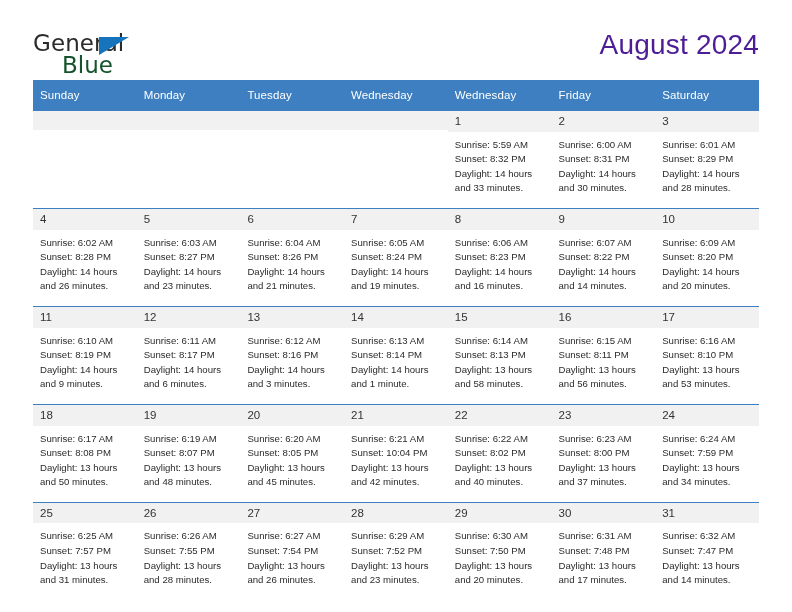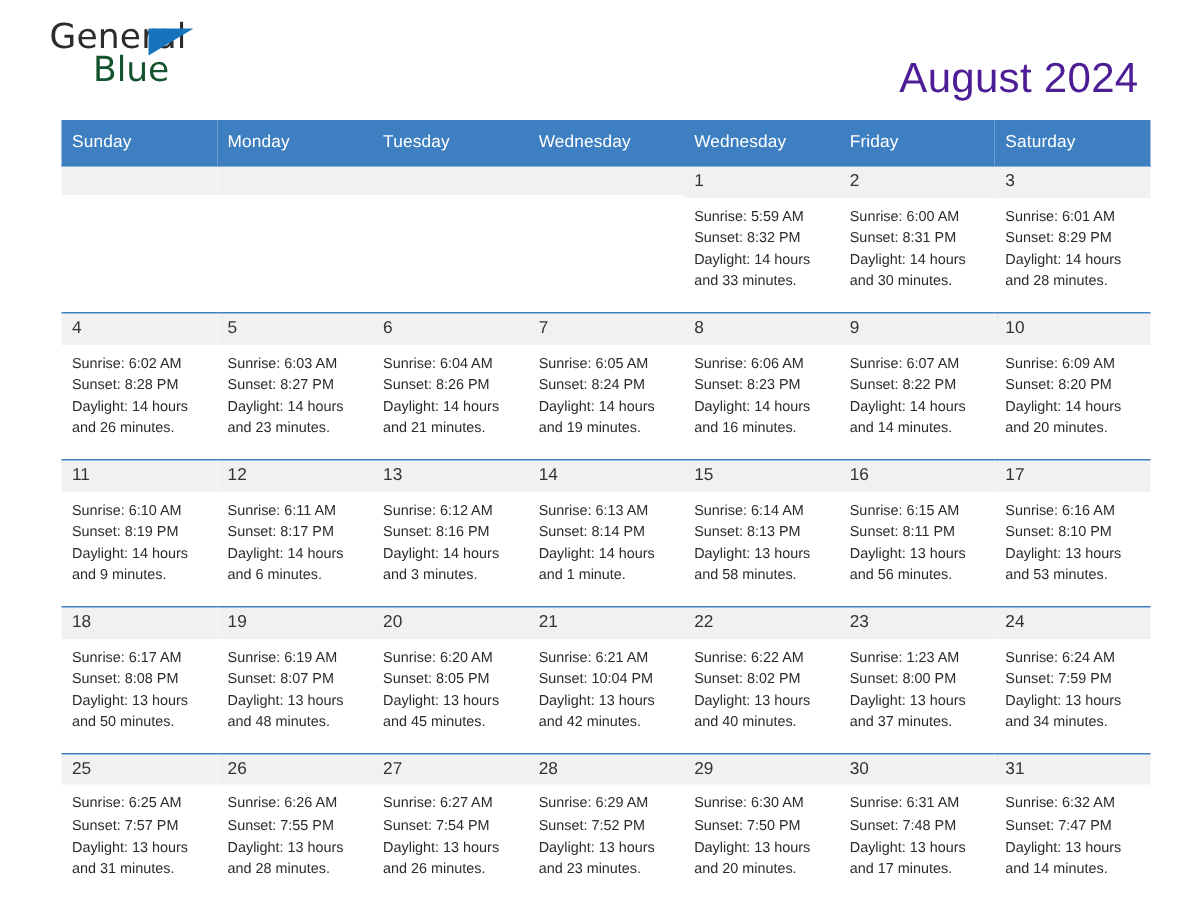--- a/index.html
+++ b/index.html
@@ -19,21 +19,21 @@
     position: relative;
     width: 792px;
     height: 612px;
     box-sizing: border-box;
     padding: 0 33px;
   }
 
   
   .top-bar {
     display: flex;
-    align-items: flex-end;
+    align-items: flex-start;
     justify-content: space-between;
     padding-top: 30px;
     height: 68px;
     box-sizing: border-box;
   }
   .brand {
     position: relative;
     width: 130px;
     height: 56px;
     line-height: 1;
@@ -84,21 +84,20 @@
     margin-top: 12px;
     letter-spacing: 0.1px;
   }
 
   
   .calendar {
     margin-top: 12px;
     width: 726px;
     border-collapse: collapse;
     table-layout: fixed;
-    margin-left: 8px;
   }
   .calendar th {
     background: #3d7fc1;
     color: #ffffff;
     font-size: 11.5px;
     font-weight: normal;
     text-align: left;
     padding: 5px 0 5px 7px;
     height: 20px;
     letter-spacing: 0.1px;
@@ -407,21 +406,21 @@
             <div class="cell-body">
               <div>Sunrise: 6:22 AM</div>
               <div>Sunset: 8:02 PM</div>
               <div class="daylight-line">Daylight: 13 hours</div>
               <div class="daylight-line">and 40 minutes.</div>
             </div>
           </td>
           <td class="">
             <div class="daynum">23</div>
             <div class="cell-body">
-              <div>Sunrise: 1:23 AM</div>
+              <div>Sunrise: 6:23 AM</div>
               <div>Sunset: 8:00 PM</div>
               <div class="daylight-line">Daylight: 13 hours</div>
               <div class="daylight-line">and 37 minutes.</div>
             </div>
           </td>
           <td class="">
             <div class="daynum">24</div>
             <div class="cell-body">
               <div>Sunrise: 6:24 AM</div>
               <div>Sunset: 7:59 PM</div>

